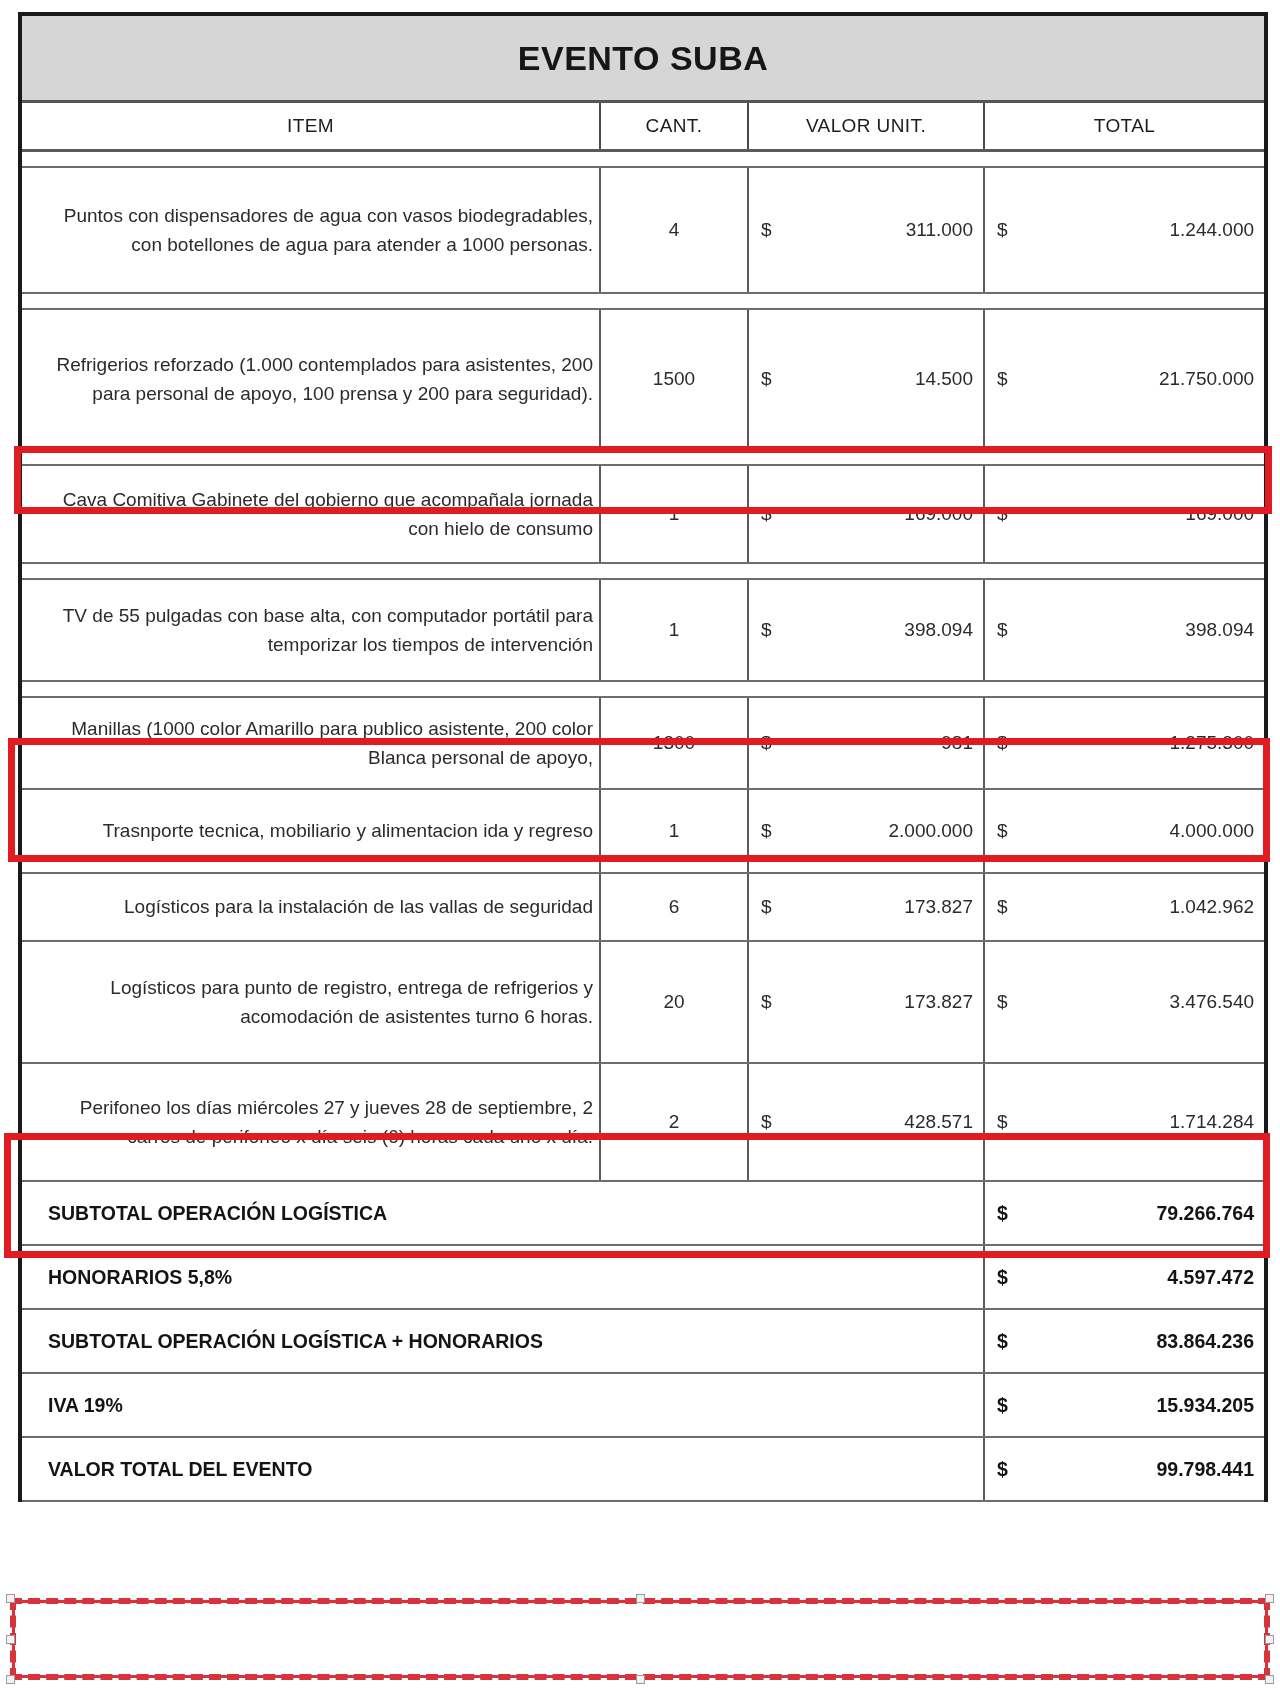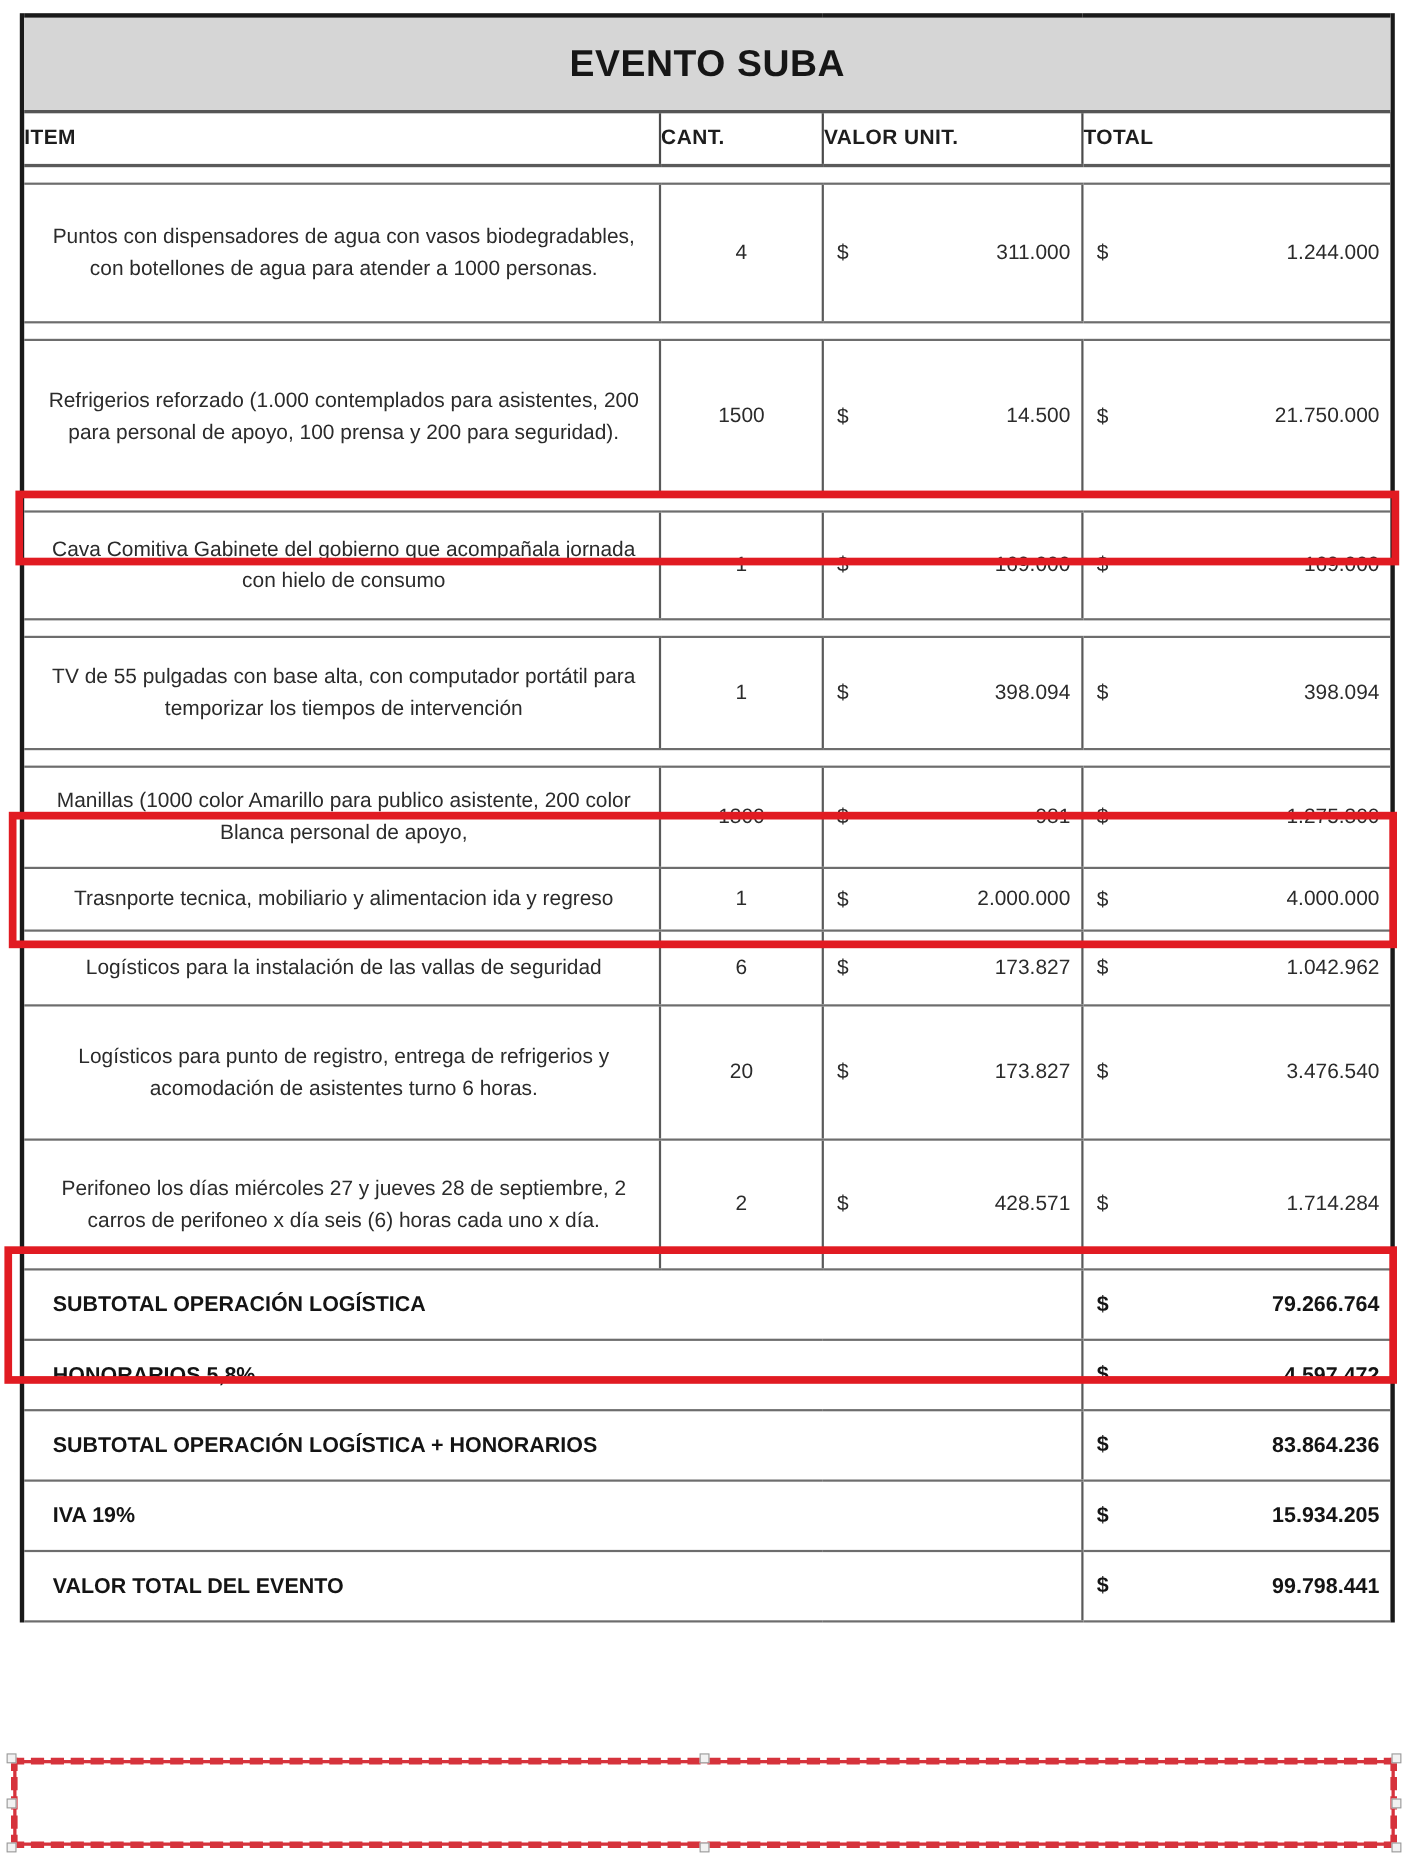--- a/index.html
+++ b/index.html
@@ -64,38 +64,38 @@
     font-size: 34px;
     font-weight: bold;
     letter-spacing: 0.5px;
     color: #161616;
     margin-left: 30px;
   }
 
   
   .hdr-row td {
     height: 46px;
-    text-align: left;
-    font-weight: bold;
+    text-align: center;
+    font-weight: normal;
     font-size: 19px;
     letter-spacing: 0.4px;
     color: #1d1d1d;
     border-bottom: 3px solid #5a5a5a;
   }
   .hdr-row td.sep-l { border-left: 2px solid #4a4a4a; }
 
   
   .drow td {
     border-top: 2px solid #6d6d6d;
     border-bottom: 2px solid #6d6d6d;
     line-height: 1.55;
   }
   .drow td.item {
     padding: 0 6px 0 10px;
-    text-align: center;
+    text-align: right;
   }
   .drow td.cant {
     border-left: 2px solid #5a5a5a;
     text-align: center;
   }
   .drow td.vu {
     border-left: 2px solid #5a5a5a;
     position: relative;
     padding: 0 10px 0 0;
     text-align: right;
@@ -266,21 +266,21 @@
           <td class="item">Manillas (1000 color Amarillo para publico asistente, 200 color Blanca personal de apoyo,</td>
           <td class="cant">1300</td>
           <td class="vu">
             <span class="cur">$</span><span>981</span>
           </td>
           <td class="tot">
             <span class="cur">$</span><span>1.275.300</span>
           </td>
         </tr>
 
-        <tr class="drow" style="height:57px">
+        <tr class="drow" style="height:84px">
           <td class="item">Trasnporte tecnica, mobiliario y alimentacion ida y regreso</td>
           <td class="cant">1</td>
           <td class="vu">
             <span class="cur">$</span><span>2.000.000</span>
           </td>
           <td class="tot">
             <span class="cur">$</span><span>4.000.000</span>
           </td>
         </tr>
 

